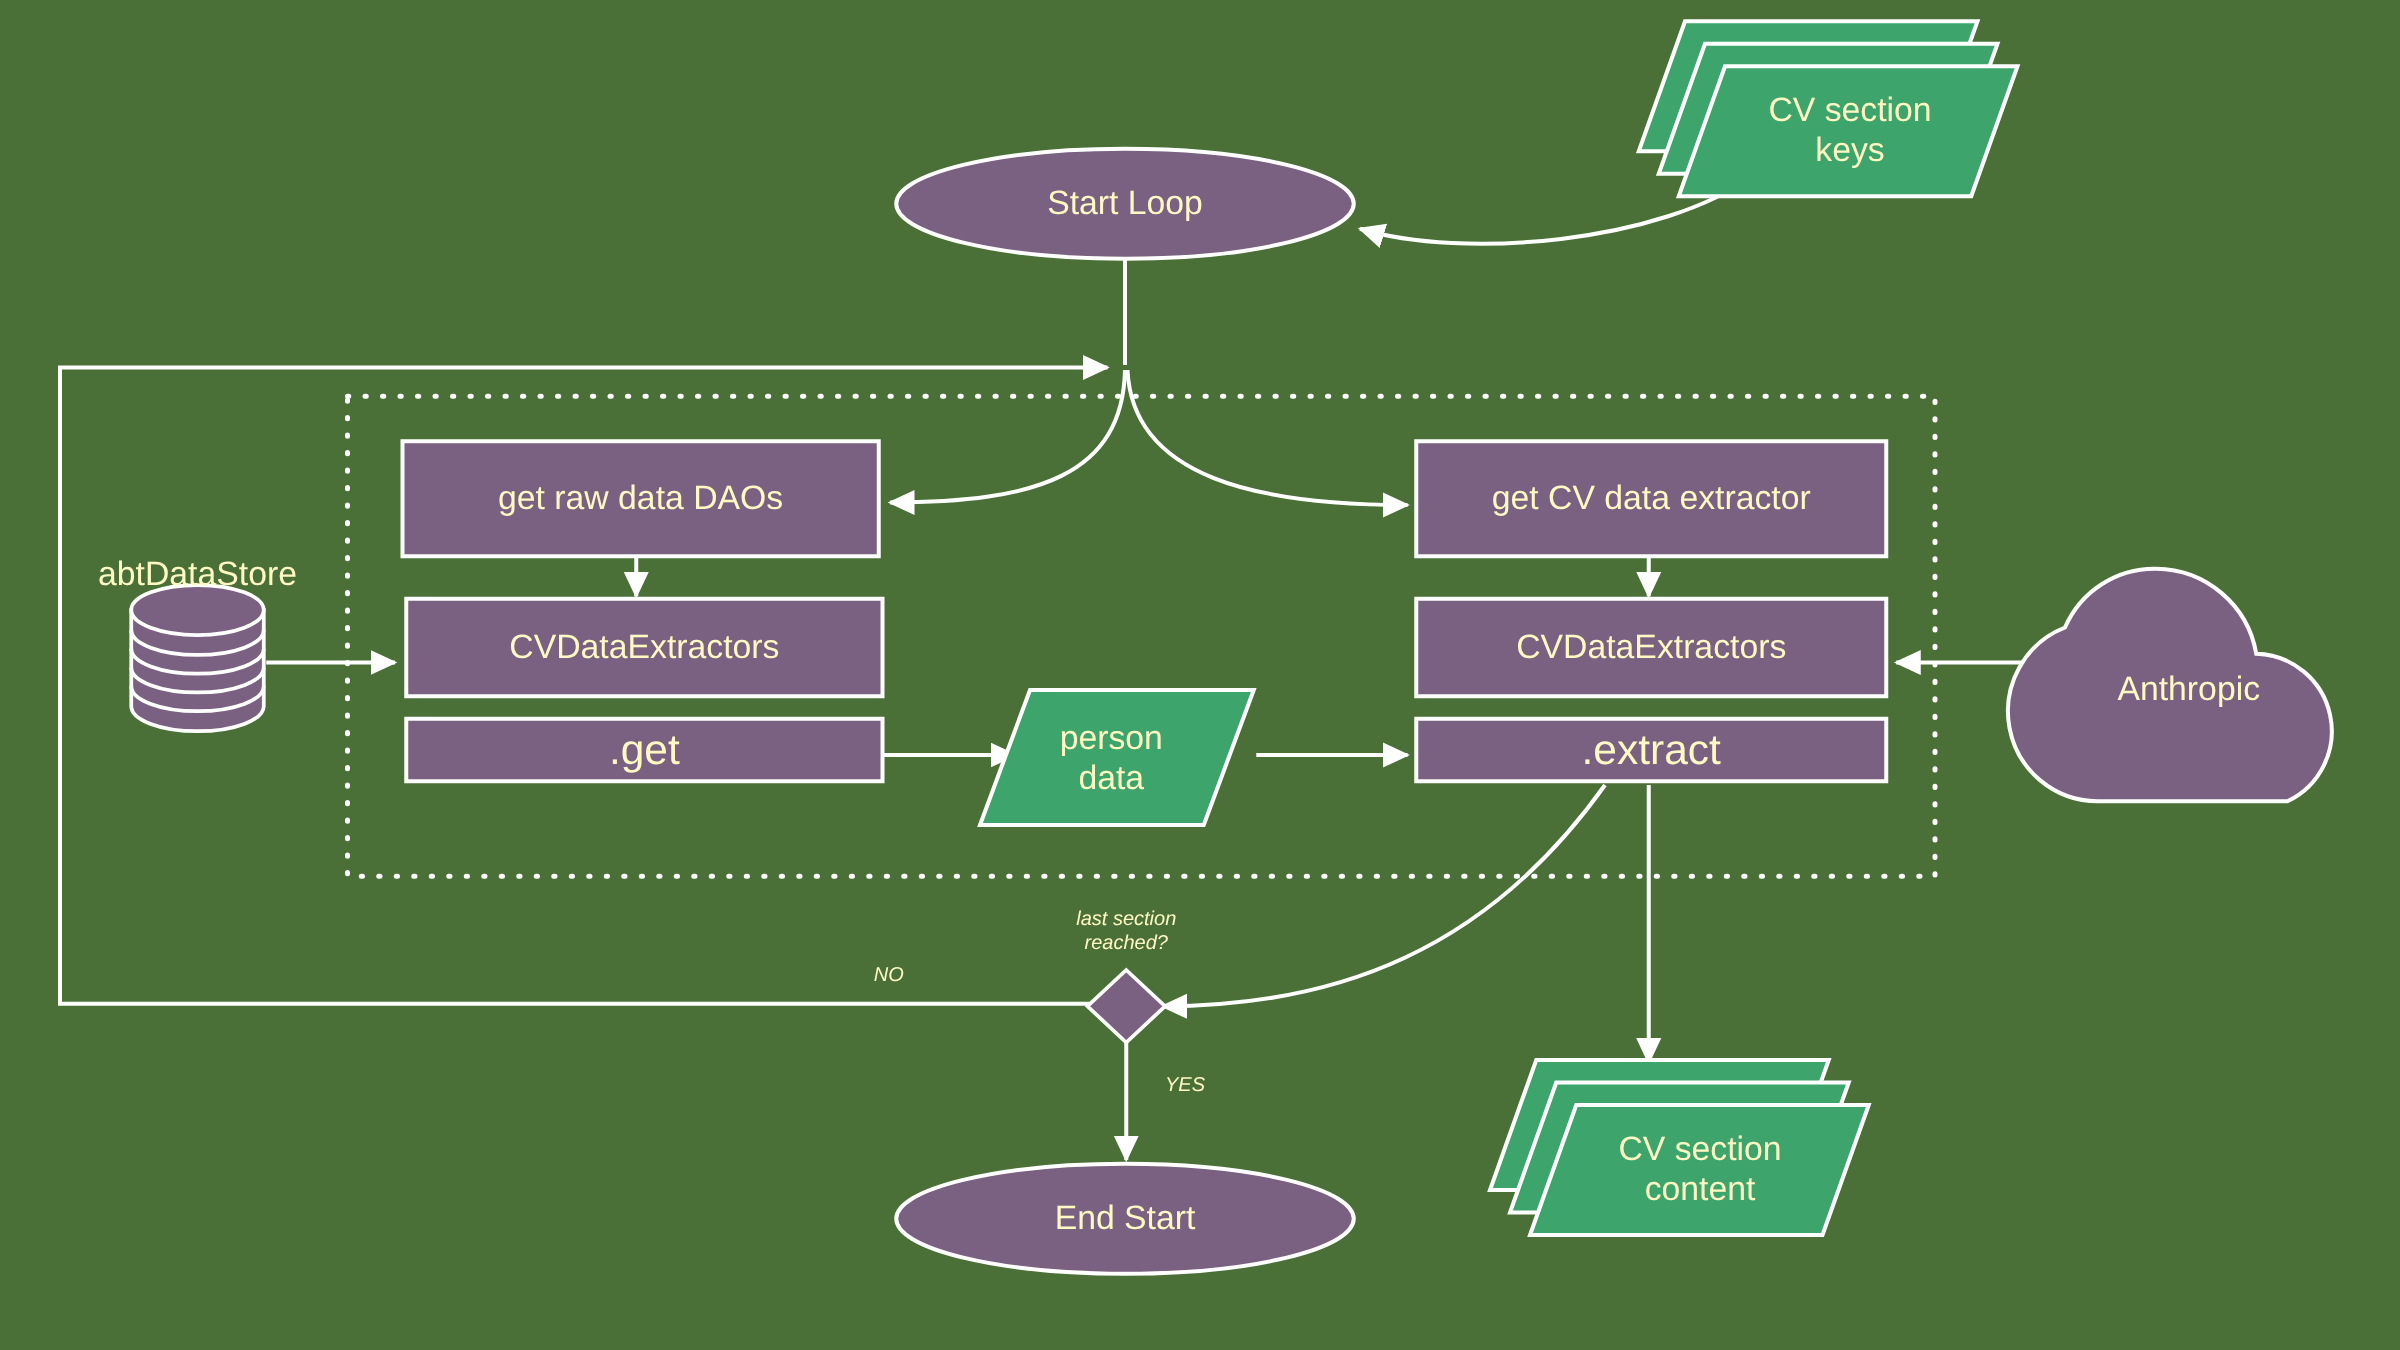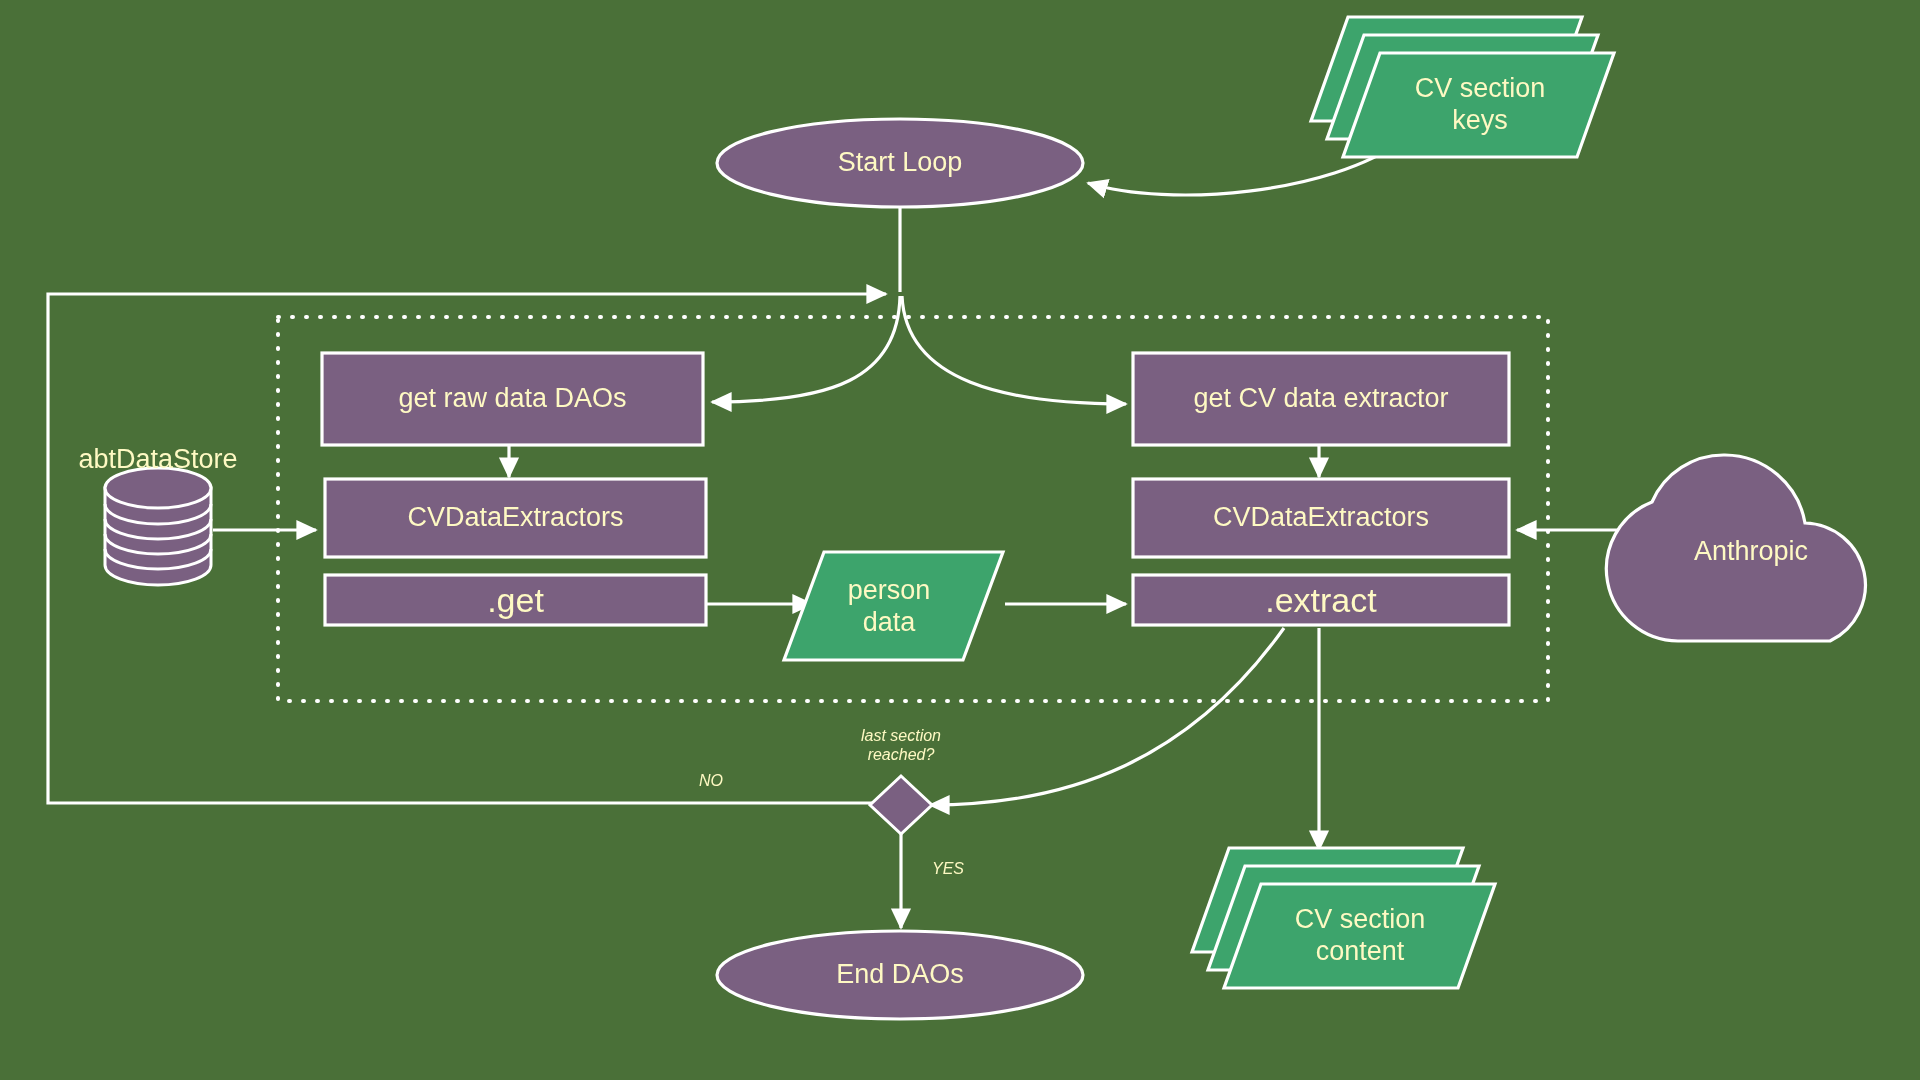--- a/index.html
+++ b/index.html
@@ -107,21 +107,21 @@
     <path d="M 105 519 a 53 20 0 0 0 106 0" fill="none" stroke="#ffffff" stroke-width="3"></path>
     <path d="M 105 534 a 53 20 0 0 0 106 0" fill="none" stroke="#ffffff" stroke-width="3"></path>
     <path d="M 105 549 a 53 20 0 0 0 106 0" fill="none" stroke="#ffffff" stroke-width="3"></path>
   </g>
 
   <path d="M 901 776 L 932 805 L 901 834 L 870 805 Z" fill="#7a6081" stroke="#ffffff" stroke-width="3"></path>
 </svg>
 
 <div class="lbl lbl-node" style="left:717px;top:141px;width:366px;height:44px;">Start Loop</div>
 
-<div class="lbl lbl-node" style="left:717px;top:953px;width:366px;height:44px;">End DAOs</div>
+<div class="lbl lbl-node" style="left:717px;top:953px;width:366px;height:44px;">End Start</div>
 
 <div class="lbl lbl-node" style="left:1370px;top:60px;width:220px;height:90px;">CV section
 keys</div>
 
 <div class="lbl lbl-node" style="left:1250px;top:891px;width:220px;height:90px;">CV section
 content</div>
 
 <div class="lbl lbl-node" style="left:322px;top:377px;width:381px;height:44px;">get raw data DAOs</div>
 
 <div class="lbl lbl-node" style="left:325px;top:496px;width:381px;height:44px;">CVDataExtractors</div>

